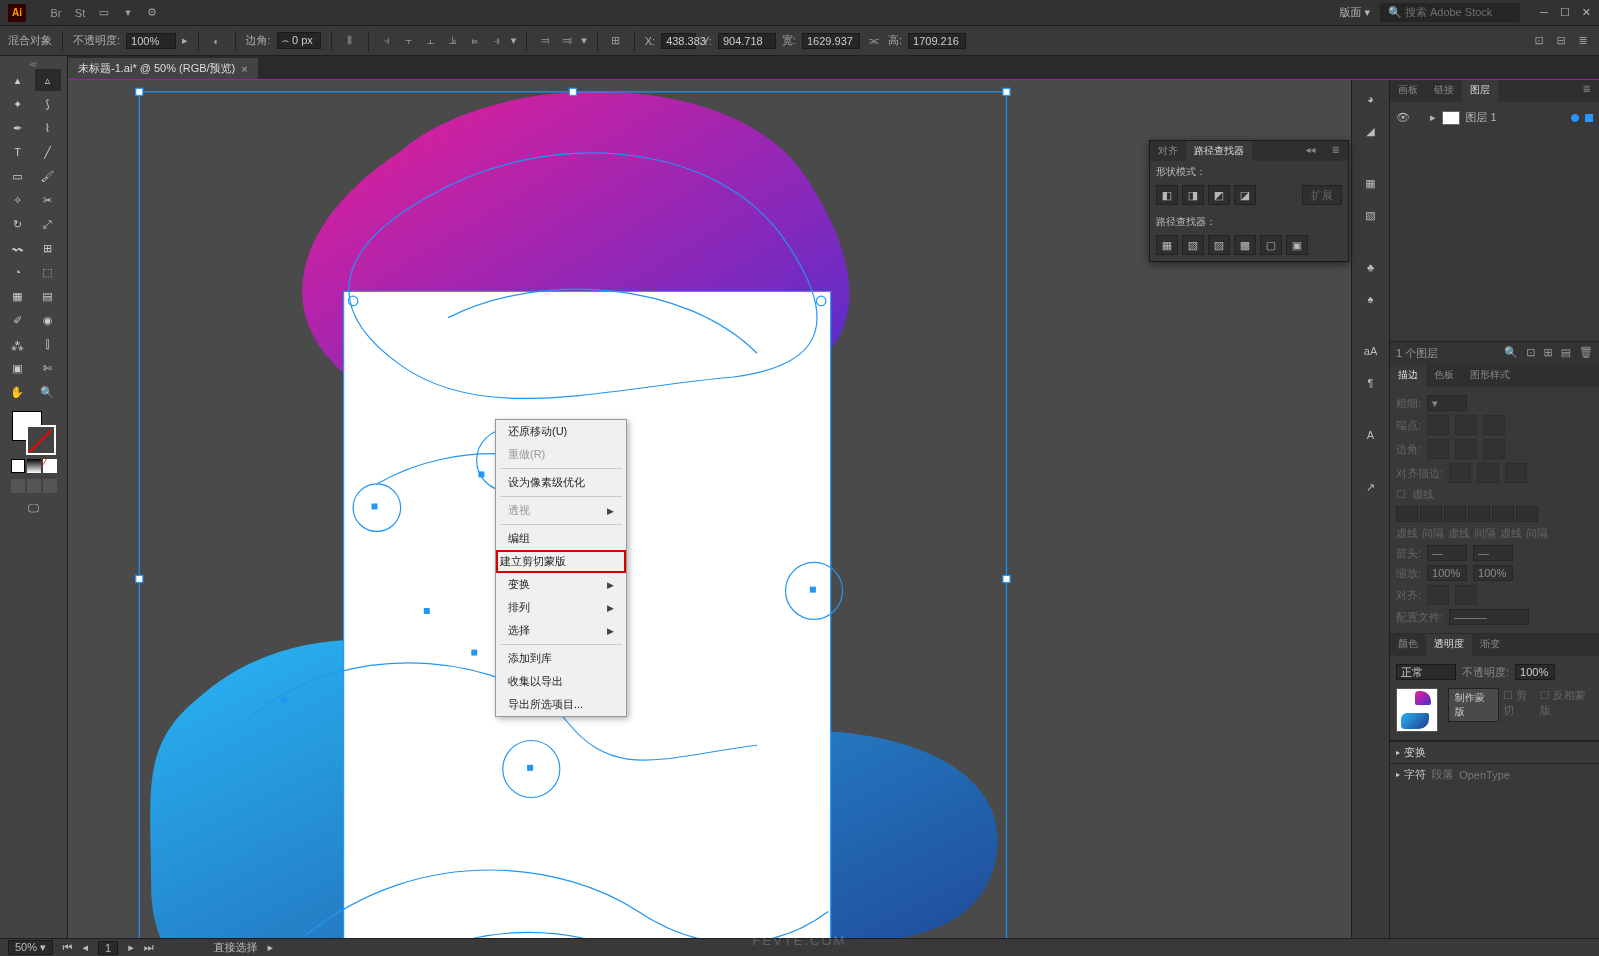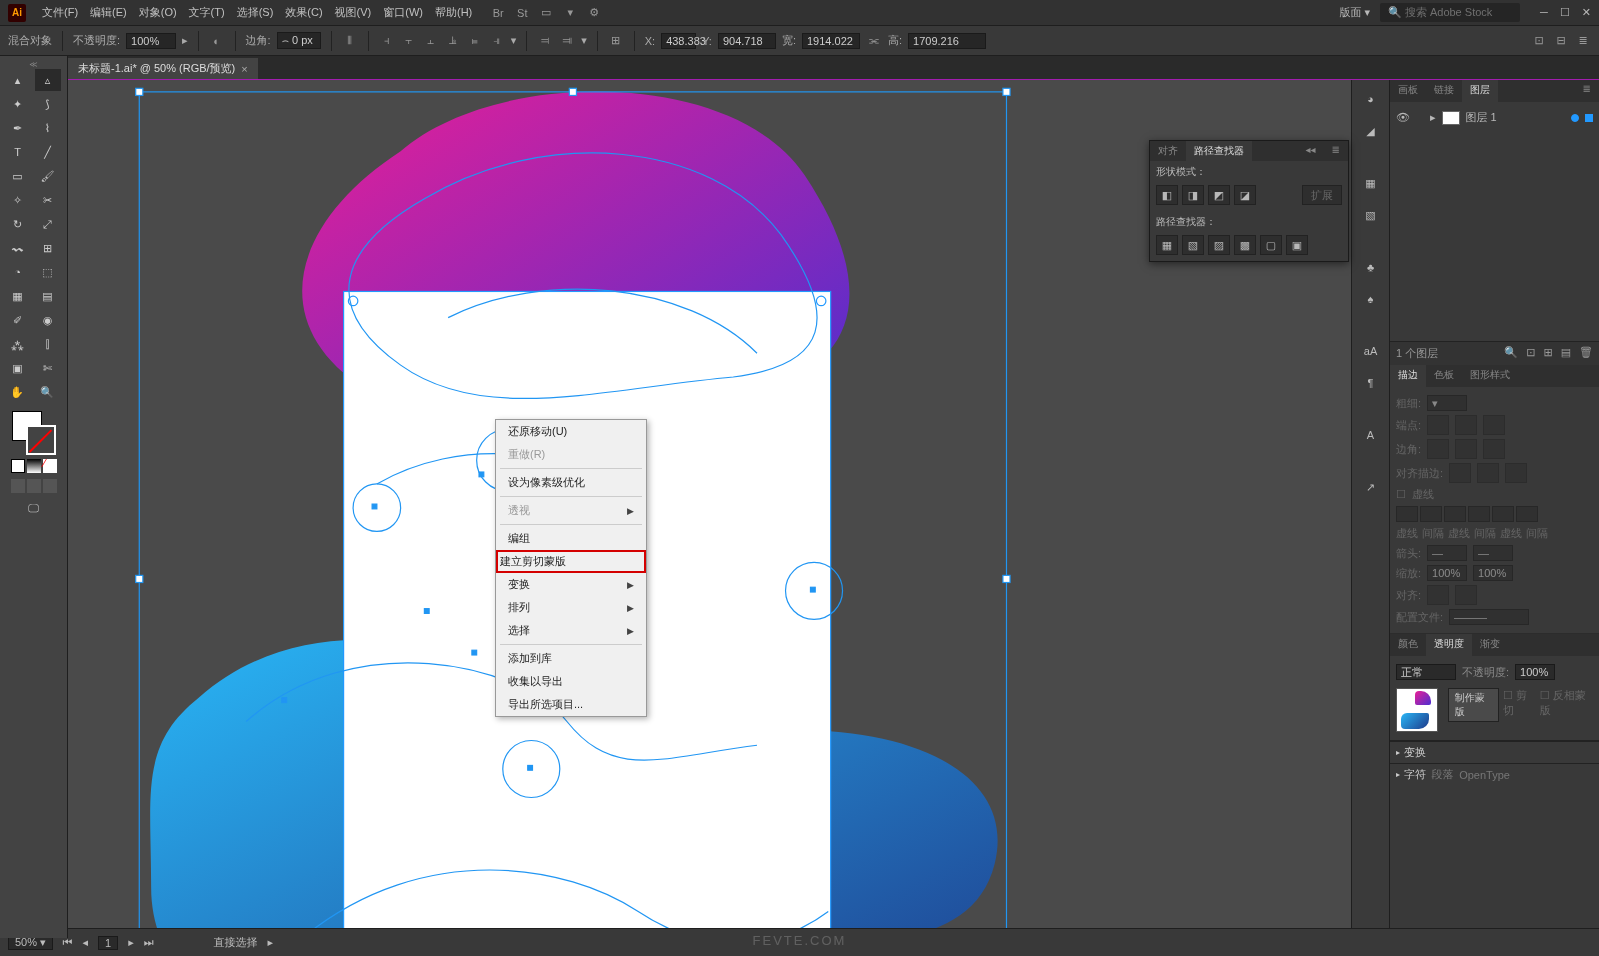--- a/index.html
+++ b/index.html
@@ -62,54 +62,43 @@
 
 .float-panel { position: absolute; top: 140px; right: 250px; width: 200px; background: #393939; border: 1px solid #1a1a1a; box-shadow: 0 2px 8px rgba(0,0,0,0.5); z-index: 50; }
 .float-tabs { display: flex; background: #2f2f2f; }
 .float-tab { padding: 3px 8px; font-size: 10px; color: #888; cursor: pointer; }
 .float-tab.active { background: #393939; color: #ddd; }
 .float-section-label { padding: 4px 6px; font-size: 10px; color: #bbb; }
 .icon-row { display: flex; gap: 4px; padding: 2px 6px 6px; }
 .pf-btn { width: 22px; height: 20px; background: #2e2e2e; border: 1px solid #222; display: flex; align-items: center; justify-content: center; }
 
 
-.ctx-menu { position: absolute; top: 419px; left: 495px; width: 152px; background: #f0f0f0; border: 1px solid #999; box-shadow: 2px 2px 6px rgba(0,0,0,0.3); z-index: 100; }
+.ctx-menu { position: absolute; top: 419px; left: 495px; width: 132px; background: #f0f0f0; border: 1px solid #999; box-shadow: 2px 2px 6px rgba(0,0,0,0.3); z-index: 100; }
 .ctx-item { padding: 4px 12px; color: #222; cursor: pointer; font-size: 11px; display: flex; justify-content: space-between; align-items: center; }
 .ctx-item.disabled { color: #999; }
 .ctx-item.highlight { border: 2px solid #d40000; padding: 2px 2px; }
 .ctx-sep { height: 1px; background: #ccc; margin: 2px 4px; }
 .ctx-sub { font-size: 9px; color: #444; }
 
 
-.statusbar { position: absolute; bottom: 0; left: 0; right: 0; height: 28px; background: #393939; border-top: 1px solid #1e1e1e; display: flex; align-items: center; padding: 0 8px; gap: 10px; font-size: 10px; color: #bbb; }
+.statusbar { position: absolute; bottom: 0; left: 0; right: 0; height: 18px; background: #393939; border-top: 1px solid #1e1e1e; display: flex; align-items: center; padding: 0 8px; gap: 10px; font-size: 10px; color: #bbb; }
 .zoom-sel { background: #2a2a2a; border: 1px solid #1a1a1a; padding: 0 6px; }
 .watermark { position: absolute; bottom: 8px; left: 50%; transform: translateX(-50%); color: rgba(255,255,255,0.2); font-size: 13px; letter-spacing: 2px; pointer-events: none; z-index: 5; }
 
 
 .trans-thumb { width: 44px; height: 44px; background: #fff; border: 1px solid #555; display: inline-block; position: relative; }
 .trans-thumb::before { content: ''; position: absolute; top: 2px; left: 18px; width: 16px; height: 14px; background: linear-gradient(135deg, #e91e96, #4b2fd0); border-radius: 4px 10px 2px 2px; }
 .trans-thumb::after { content: ''; position: absolute; bottom: 2px; left: 4px; width: 28px; height: 16px; background: linear-gradient(135deg, #29b6f6, #1e3a8a); border-radius: 6px 2px 10px 4px; }
 .make-mask { background: #4a4a4a; padding: 2px 6px; border: 1px solid #222; color: #ccc; font-size: 10px; cursor: pointer; }
 </style>
 </head>
 <body>
 
 <div class="menubar">
   <div class="ai-logo">Ai</div>
-  <div id="menu-items" style="display:flex;">
-      <span class="menu-item">文件(F)</span>
-      <span class="menu-item">编辑(E)</span>
-      <span class="menu-item">对象(O)</span>
-      <span class="menu-item">文字(T)</span>
-      <span class="menu-item">选择(S)</span>
-      <span class="menu-item">效果(C)</span>
-      <span class="menu-item">视图(V)</span>
-      <span class="menu-item">窗口(W)</span>
-      <span class="menu-item">帮助(H)</span>
-    </div>
   <div style="display:flex;gap:8px;margin-left:12px;">
     <span class="ctrl-icon">Br</span>
     <span class="ctrl-icon">St</span>
     <span class="ctrl-icon">▭</span>
     <span class="ctrl-icon">▾</span>
     <span class="ctrl-icon">⚙</span>
   </div>
   <div class="spacer"></div>
   <div class="right-icons">
     <span><span>版面</span> ▾</span>
@@ -148,24 +137,24 @@
   <span class="ctrl-icon">⫥</span>
   <span>▾</span>
   <div class="ctrl-sep"></div>
   <span class="ctrl-icon">⊞</span>
   <div class="ctrl-sep"></div>
   <span>X:</span>
   <span class="ctrl-input" style="width:35px">438.383</span>
   <span>Y:</span>
   <span class="ctrl-input" style="width:58px">904.718</span>
   <span>宽:</span>
-  <span class="ctrl-input" style="width:58px">1914.022</span>
+  <span class="ctrl-input" style="width:58px">1629.937</span>
   <span class="ctrl-icon">⫘</span>
   <span>高:</span>
-  <span class="ctrl-input" style="width:78px">1709.216</span>
+  <span class="ctrl-input" style="width:58px">1709.216</span>
   <div class="spacer" style="flex:1"></div>
   <span class="ctrl-icon">⊡</span>
   <span class="ctrl-icon">⊟</span>
   <span class="ctrl-icon">≣</span>
 </div>
 
 <div class="tabbar">
   <div class="doc-tab">
     <span>未标题-1.ai* @ 50% (RGB/预览)</span>
     <span class="tab-close">×</span>

